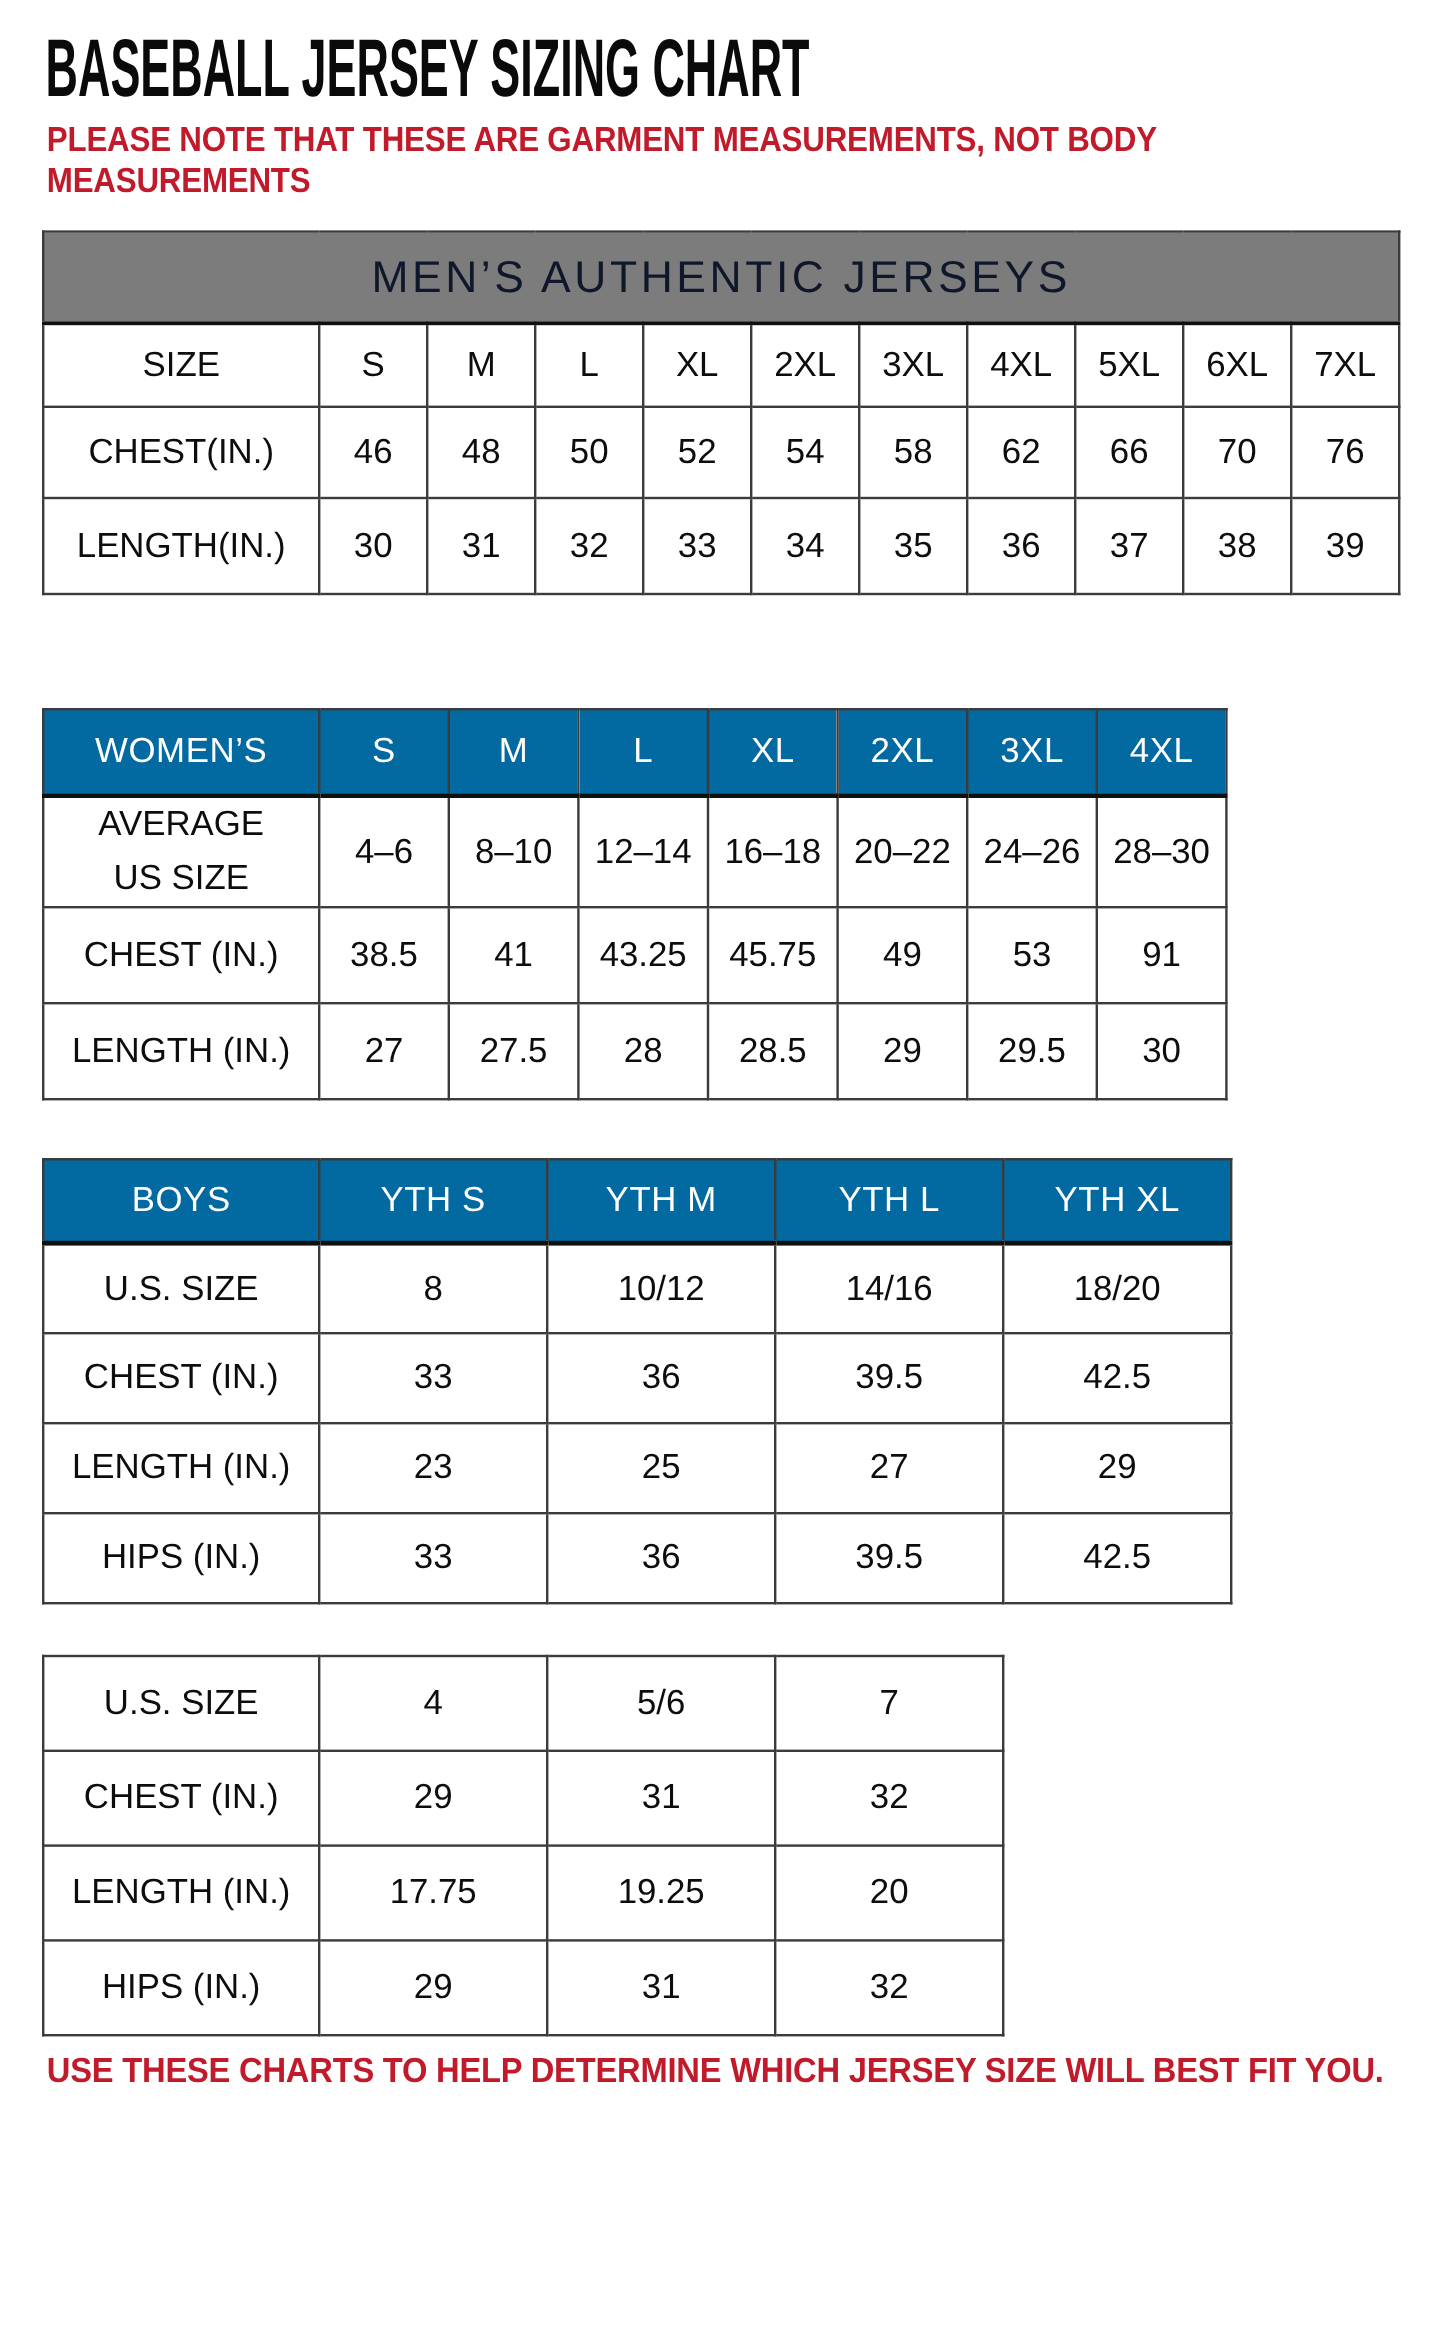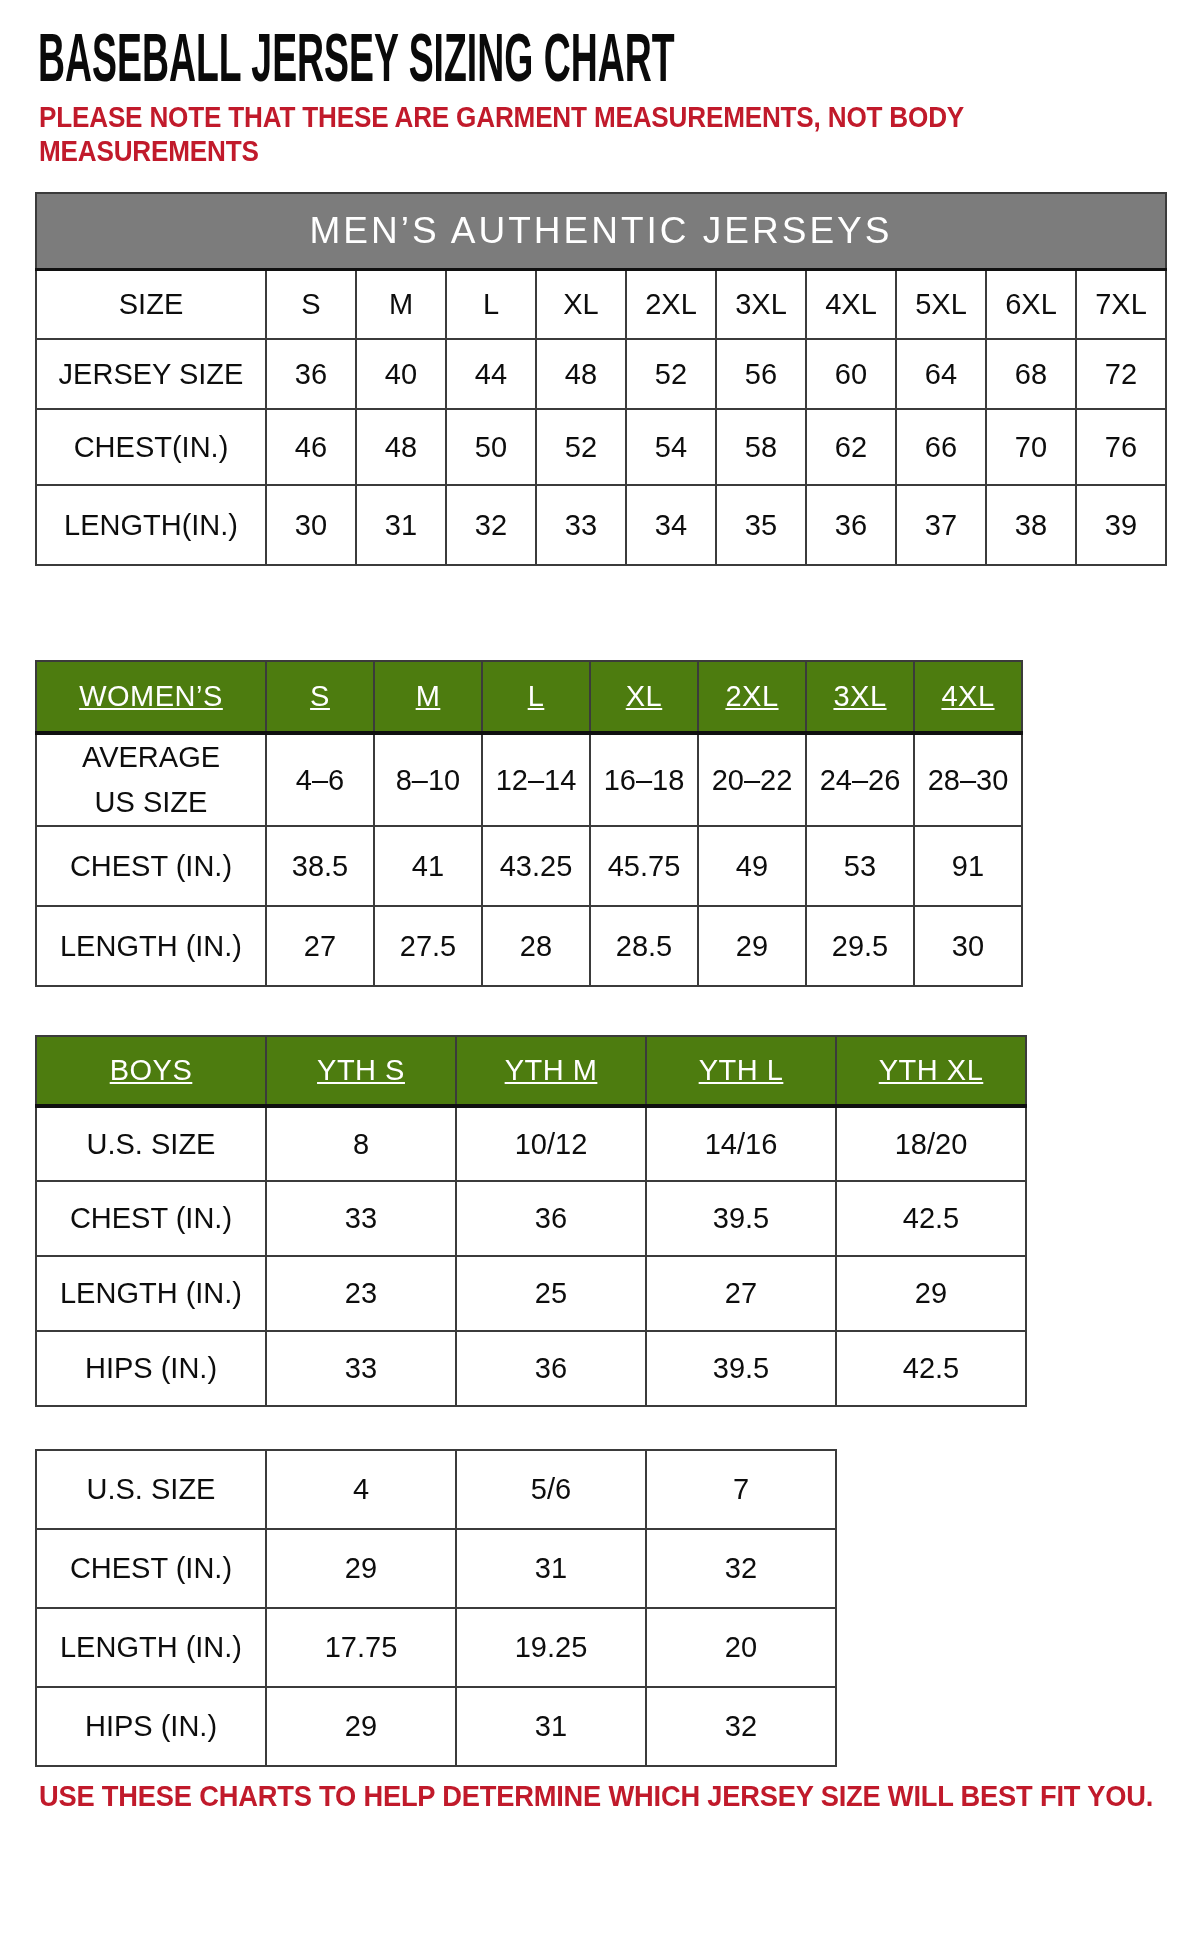--- a/index.html
+++ b/index.html
@@ -19,25 +19,25 @@
     line-height:34px; letter-spacing:-0.2px; white-space:nowrap;
     transform:scaleX(0.9); transform-origin:left top;
   }
 
   table { border-collapse:collapse; border:2px solid #1a1a1a; table-layout:fixed; }
   td, th {
     border:2px solid #3b3b3b; text-align:center; vertical-align:middle;
     font-size:29px; font-weight:400; color:#0d0d0d; padding:0; overflow:hidden;
   }
   tr.gray-header th {
-    background:#4d7c0f; color:#ffffff; border-bottom:4px solid #101010;
-    font-weight:400; letter-spacing:0.5px;text-decoration:underline;
+    background:#0369a1; color:#ffffff; border-bottom:4px solid #101010;
+    font-weight:400; letter-spacing:0.5px;
   }
   th.banner {
-    background:#7c7c7c; color:#ffffff; font-size:37px; letter-spacing:3px;
+    background:#7c7c7c; color:#0f172a; font-size:37px; letter-spacing:3px;
     border-bottom:3px solid #101010; font-weight:400;
   }
   th.row-label { font-weight:400; }
   .two-line { display:inline-block; width:150px; line-height:45px; }
 
   #mens-table      { margin-top:24px; }
   #womens-table    { margin-top:94px; }
   #boys-table      { margin-top:48px; }
   #preschool-table { margin-top:42px; }
 
@@ -84,33 +84,20 @@
           <td>L</td>
           <td>XL</td>
           <td>2XL</td>
           <td>3XL</td>
           <td>4XL</td>
           <td>5XL</td>
           <td>6XL</td>
           <td>7XL</td>
         </tr>
 
-    <tr style="height:70px">
-      <th class="row-label">JERSEY SIZE</th>
-    <td>36</td>
-          <td>40</td>
-          <td>44</td>
-          <td>48</td>
-          <td>52</td>
-          <td>56</td>
-          <td>60</td>
-          <td>64</td>
-          <td>68</td>
-          <td>72</td>
-        </tr>
     <tr style="height:76px">
       <th class="row-label">CHEST(IN.)</th>
     <td>46</td>
           <td>48</td>
           <td>50</td>
           <td>52</td>
           <td>54</td>
           <td>58</td>
           <td>62</td>
           <td>66</td>

